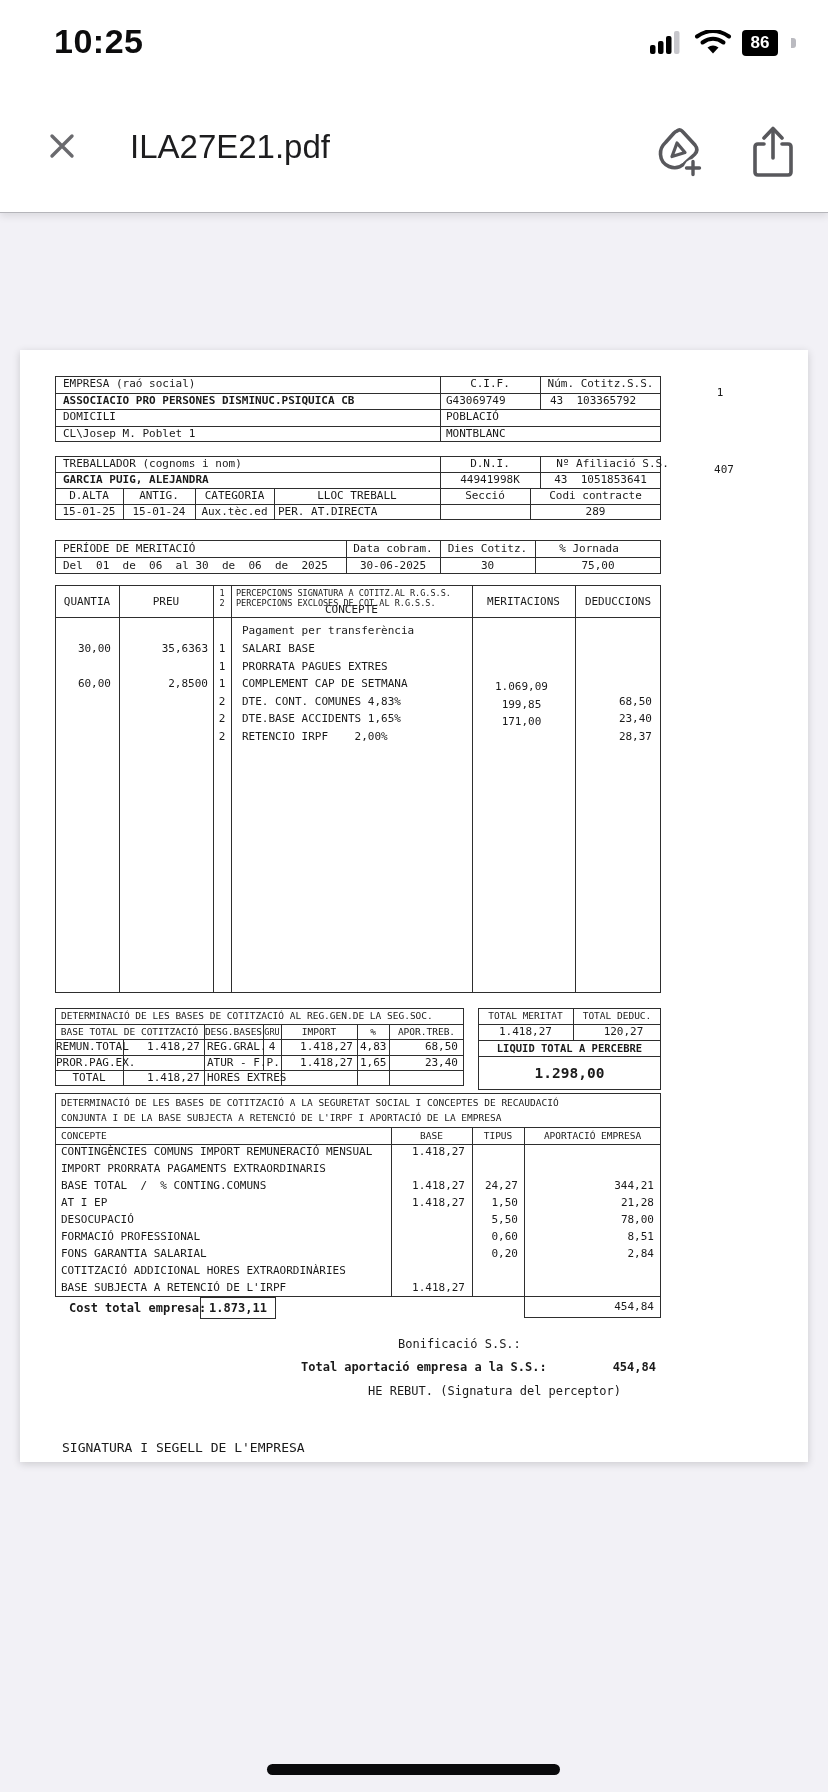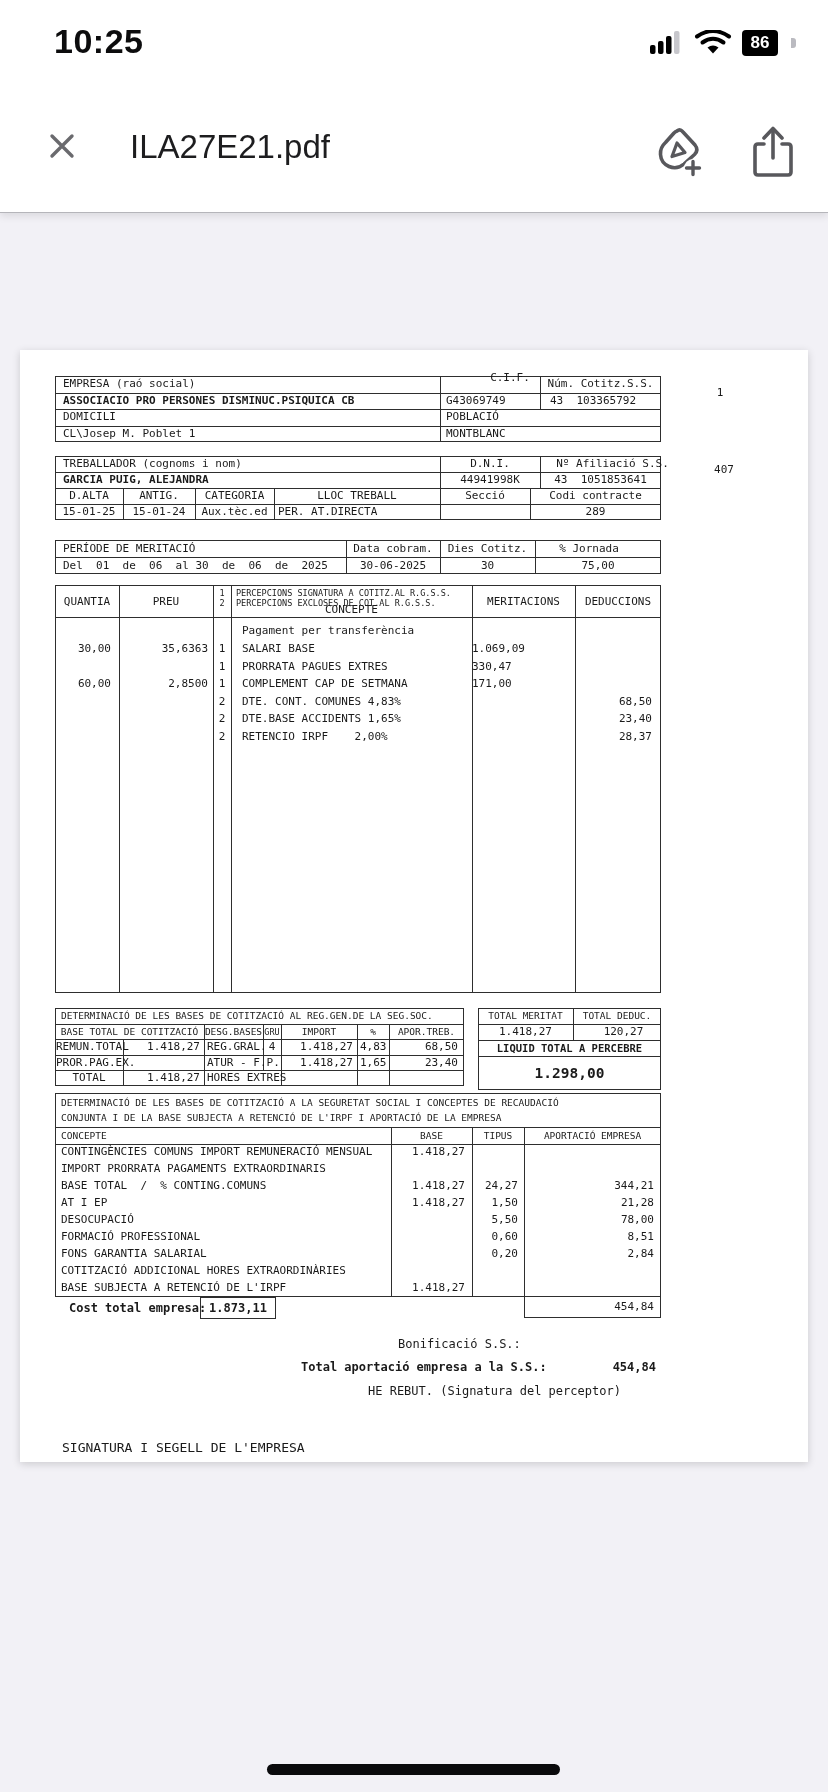--- a/index.html
+++ b/index.html
@@ -29,21 +29,21 @@
   .ctr{text-align:center;}
   .rgt{text-align:right;}
   .sm{font-size:9.5px;}
   .xs{font-size:8.5px;line-height:10px;}
   .row{position:absolute;left:0;top:0;width:100%;height:17px;}
   .row span{position:absolute;top:0;font-size:11px;line-height:16px;white-space:pre;}
   .mr-q{left:35px;width:56px;text-align:right;}
   .mr-p{left:99px;width:89px;text-align:right;}
   .mr-t{left:193px;width:18px;text-align:center;}
   .mr-c{left:222px;}
-  .mr-m{left:452px;width:99px;text-align:left;}
+  .mr-m{left:452px;width:99px;text-align:center;margin-top:38px;}
   .mr-d{left:555px;width:77px;text-align:right;}
   .br-l{left:36px;width:66px;text-align:center;font-size:9.5px;}
   .br-v{left:104px;width:76px;text-align:right;}
   .br-g{left:187px;width:74px;font-size:9.5px;}
   .br-gr{left:243px;width:18px;text-align:center;}
   .br-i{left:262px;width:71px;text-align:right;}
   .br-pc{left:340px;width:30px;}
   .br-a{left:362px;width:76px;text-align:right;}
   .sr-c{left:41px;font-size:9.5px;line-height:17px;}
   .sr-b{left:375px;width:70px;text-align:right;font-size:10.5px;line-height:17px;}
@@ -101,21 +101,21 @@
 
   <div class="page">
 
     <div class="box" style="left:35px;top:26px;width:606px;height:66px;"></div>
     <div class="hl" style="left:35px;top:42.5px;width:606px;"></div>
     <div class="hl" style="left:35px;top:59px;width:606px;"></div>
     <div class="hl" style="left:35px;top:75.5px;width:606px;"></div>
     <div class="vl" style="left:420px;top:26px;height:66px;"></div>
     <div class="vl" style="left:520px;top:26px;height:33px;"></div>
     <div class="t" style="left:43px;top:26px;">EMPRESA (raó social)</div>
-    <div class="t ctr" style="left:420px;top:20px;width:100px;margin-left:20px;">C.I.F.</div>
+    <div class="t ctr" style="left:420px;top:26px;width:100px;">C.I.F.</div>
     <div class="t ctr" style="left:520px;top:26px;width:121px;">Núm. Cotitz.S.S.</div>
     <div class="t b" style="left:43px;top:42.5px;">ASSOCIACIO PRO PERSONES DISMINUC.PSIQUICA CB</div>
     <div class="t" style="left:426px;top:42.5px;">G43069749</div>
     <div class="t" style="left:530px;top:42.5px;">43  103365792</div>
     <div class="t" style="left:43px;top:59px;">DOMICILI</div>
     <div class="t" style="left:426px;top:59px;">POBLACIÓ</div>
     <div class="t" style="left:43px;top:75.5px;">CL\Josep M. Poblet 1</div>
     <div class="t" style="left:426px;top:75.5px;">MONTBLANC</div>
     <div class="t ctr" style="left:690px;top:35px;width:20px;">1</div>
 
@@ -256,21 +256,21 @@
           <span class="mr-c">SALARI BASE</span>
           <span class="mr-m">1.069,09</span>
           <span class="mr-d"></span>
         </div>
 
         <div class="row" style="top: 308.6px;">
           <span class="mr-q"></span>
           <span class="mr-p"></span>
           <span class="mr-t">1</span>
           <span class="mr-c">PRORRATA PAGUES EXTRES</span>
-          <span class="mr-m">330,47</span>
+          <span class="mr-m">199,85</span>
           <span class="mr-d"></span>
         </div>
 
         <div class="row" style="top: 326.2px;">
           <span class="mr-q">60,00</span>
           <span class="mr-p">2,8500</span>
           <span class="mr-t">1</span>
           <span class="mr-c">COMPLEMENT CAP DE SETMANA</span>
           <span class="mr-m">171,00</span>
           <span class="mr-d"></span>

